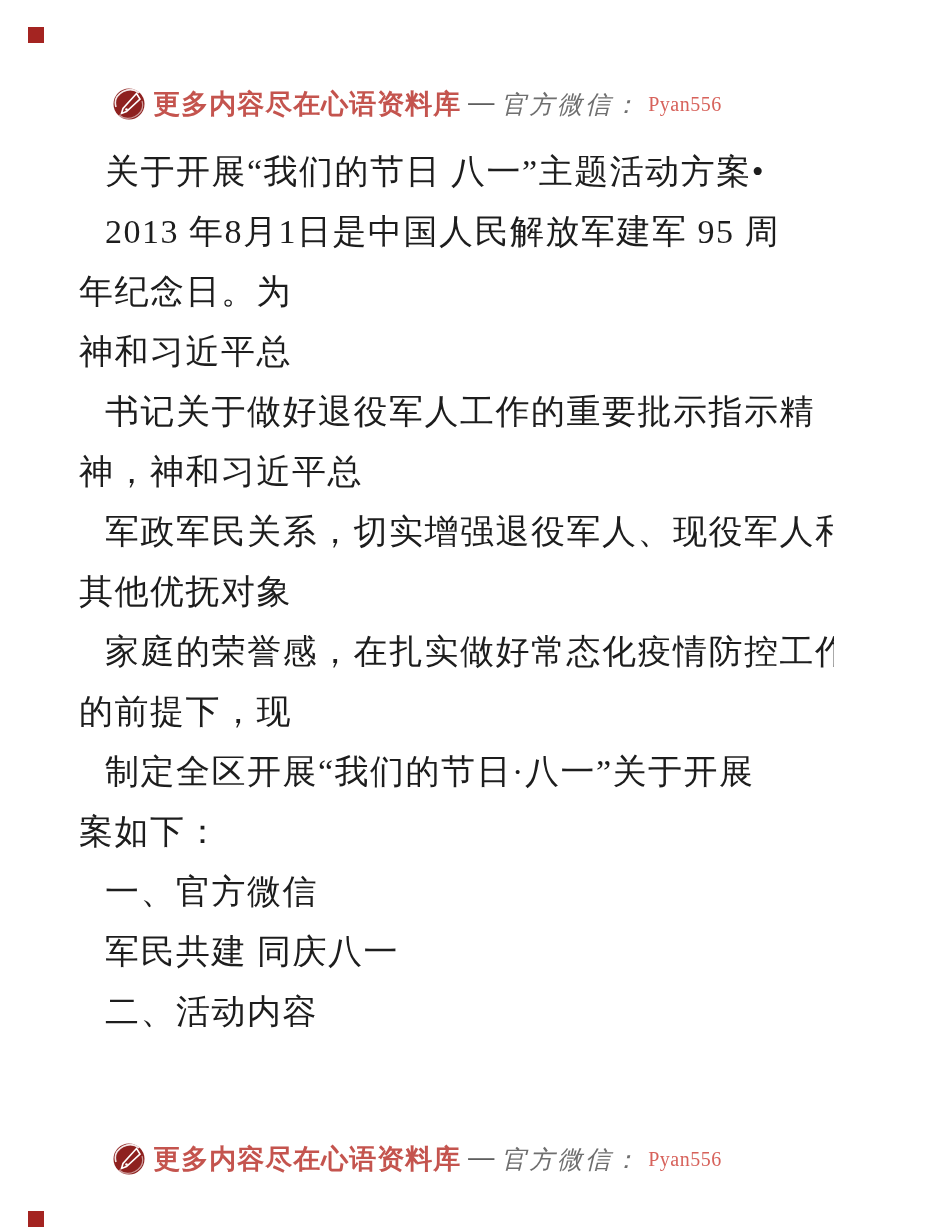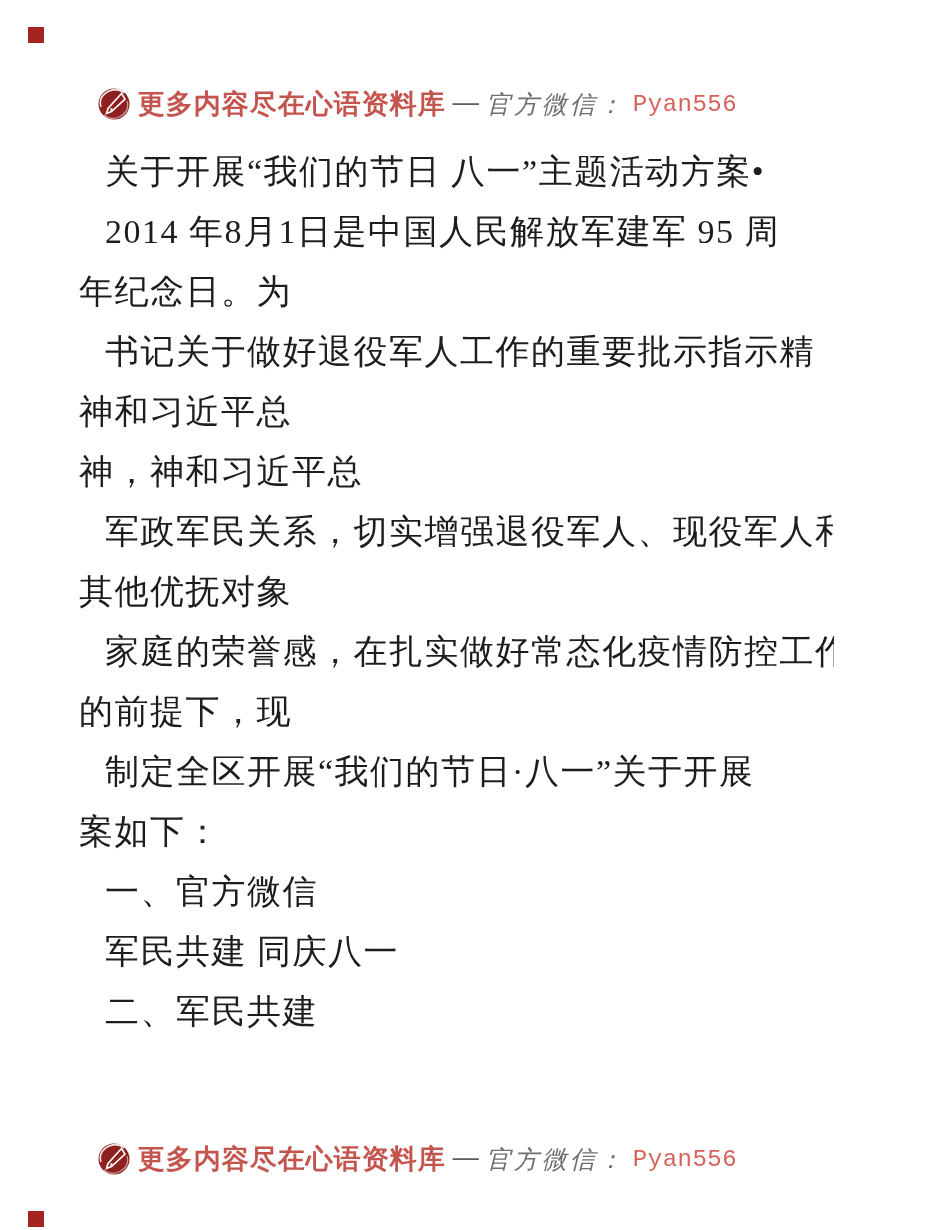--- a/index.html
+++ b/index.html
@@ -58,22 +58,22 @@
     position: relative;
     top: -2px;
   }
   .wm-label {
     font-family: "Liberation Serif", "DejaVu Serif", serif;
     font-style: italic;
     font-size: 25px;
     letter-spacing: 3px;
   }
   .wm-value {
-    font-family: Liberation Mono, monospace;
-    font-size: 24px;
+    font-family: Liberation Serif, serif;
+    font-size: 20px;
     letter-spacing: 0.5px;
   }
 
   
   .doc-body {
     position: absolute;
     left: 79px;
     top: 122px;
     width: 790px;
     color: #1d1d1d;
@@ -106,34 +106,34 @@
       <circle cx="14.5" cy="22.5" r="1.3" fill="#ffffff"></circle>
     </svg>
     <span class="wm-brand" style="color:#c4544e;">更多内容尽在心语资料库</span>
     <span class="wm-dash" style="color:#5e5e5e;">—</span>
     <span class="wm-label" style="color:#6f6f6f;">官方微信：</span>
     <span class="wm-value" style="color:#d7625b;">Pyan556</span>
   </div>
 
   <div class="doc-body">
       <div class="line indent">关于开展“我们的节日 八一”主题活动方案•</div>
-      <div class="line indent">2014 年8月1日是中国人民解放军建军 95 周</div>
+      <div class="line indent">2013 年8月1日是中国人民解放军建军 95 周</div>
       <div class="line">年纪念日。为</div>
+      <div class="line">神和习近平总</div>
       <div class="line indent">书记关于做好退役军人工作的重要批示指示精</div>
-      <div class="line">神和习近平总</div>
       <div class="line">神，神和习近平总</div>
       <div class="line indent">军政军民关系，切实增强退役军人、现役军人和</div>
       <div class="line">其他优抚对象</div>
       <div class="line indent">家庭的荣誉感，在扎实做好常态化疫情防控工作</div>
       <div class="line">的前提下，现</div>
       <div class="line indent">制定全区开展“我们的节日·八一”关于开展</div>
       <div class="line">案如下：</div>
       <div class="line indent">一、官方微信</div>
       <div class="line indent">军民共建 同庆八一</div>
-      <div class="line indent">二、军民共建</div>
+      <div class="line indent">二、活动内容</div>
     </div>
 
   <div class="watermark footer">
     <svg class="wm-logo" viewBox="0 0 34 34" aria-hidden="true">
       <circle cx="17" cy="17" r="15.5" fill="#8e211f"></circle>
       <path d="M4 20 Q1 10 11 4.5 Q20 0 27 6" stroke="#ffffff" fill="none" stroke-width="1.6" opacity="0.9"></path>
       <path d="M30 14 Q33 24 23 29.5 Q14 34 7 28" stroke="#ffffff" fill="none" stroke-width="1.2" opacity="0.55"></path>
       <path d="M24.5 6.5 L28 12 L14.5 24.5 L9.5 26.5 L11 21.5 Z" fill="none" stroke="#ffffff" stroke-width="1.6"></path>
       <circle cx="14.5" cy="22.5" r="1.3" fill="#ffffff"></circle>
     </svg>

